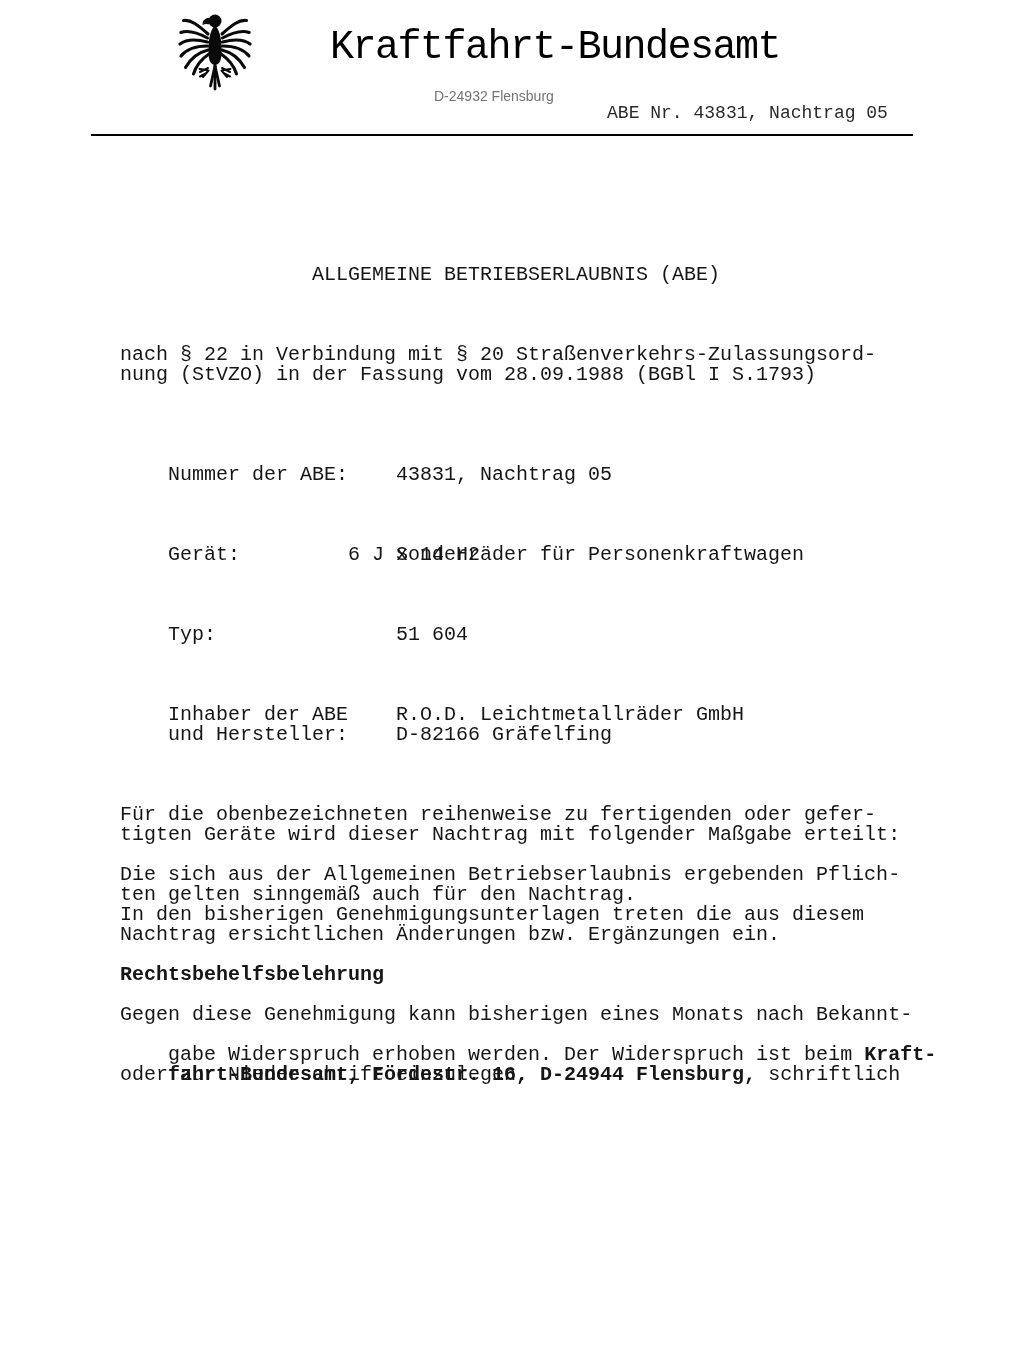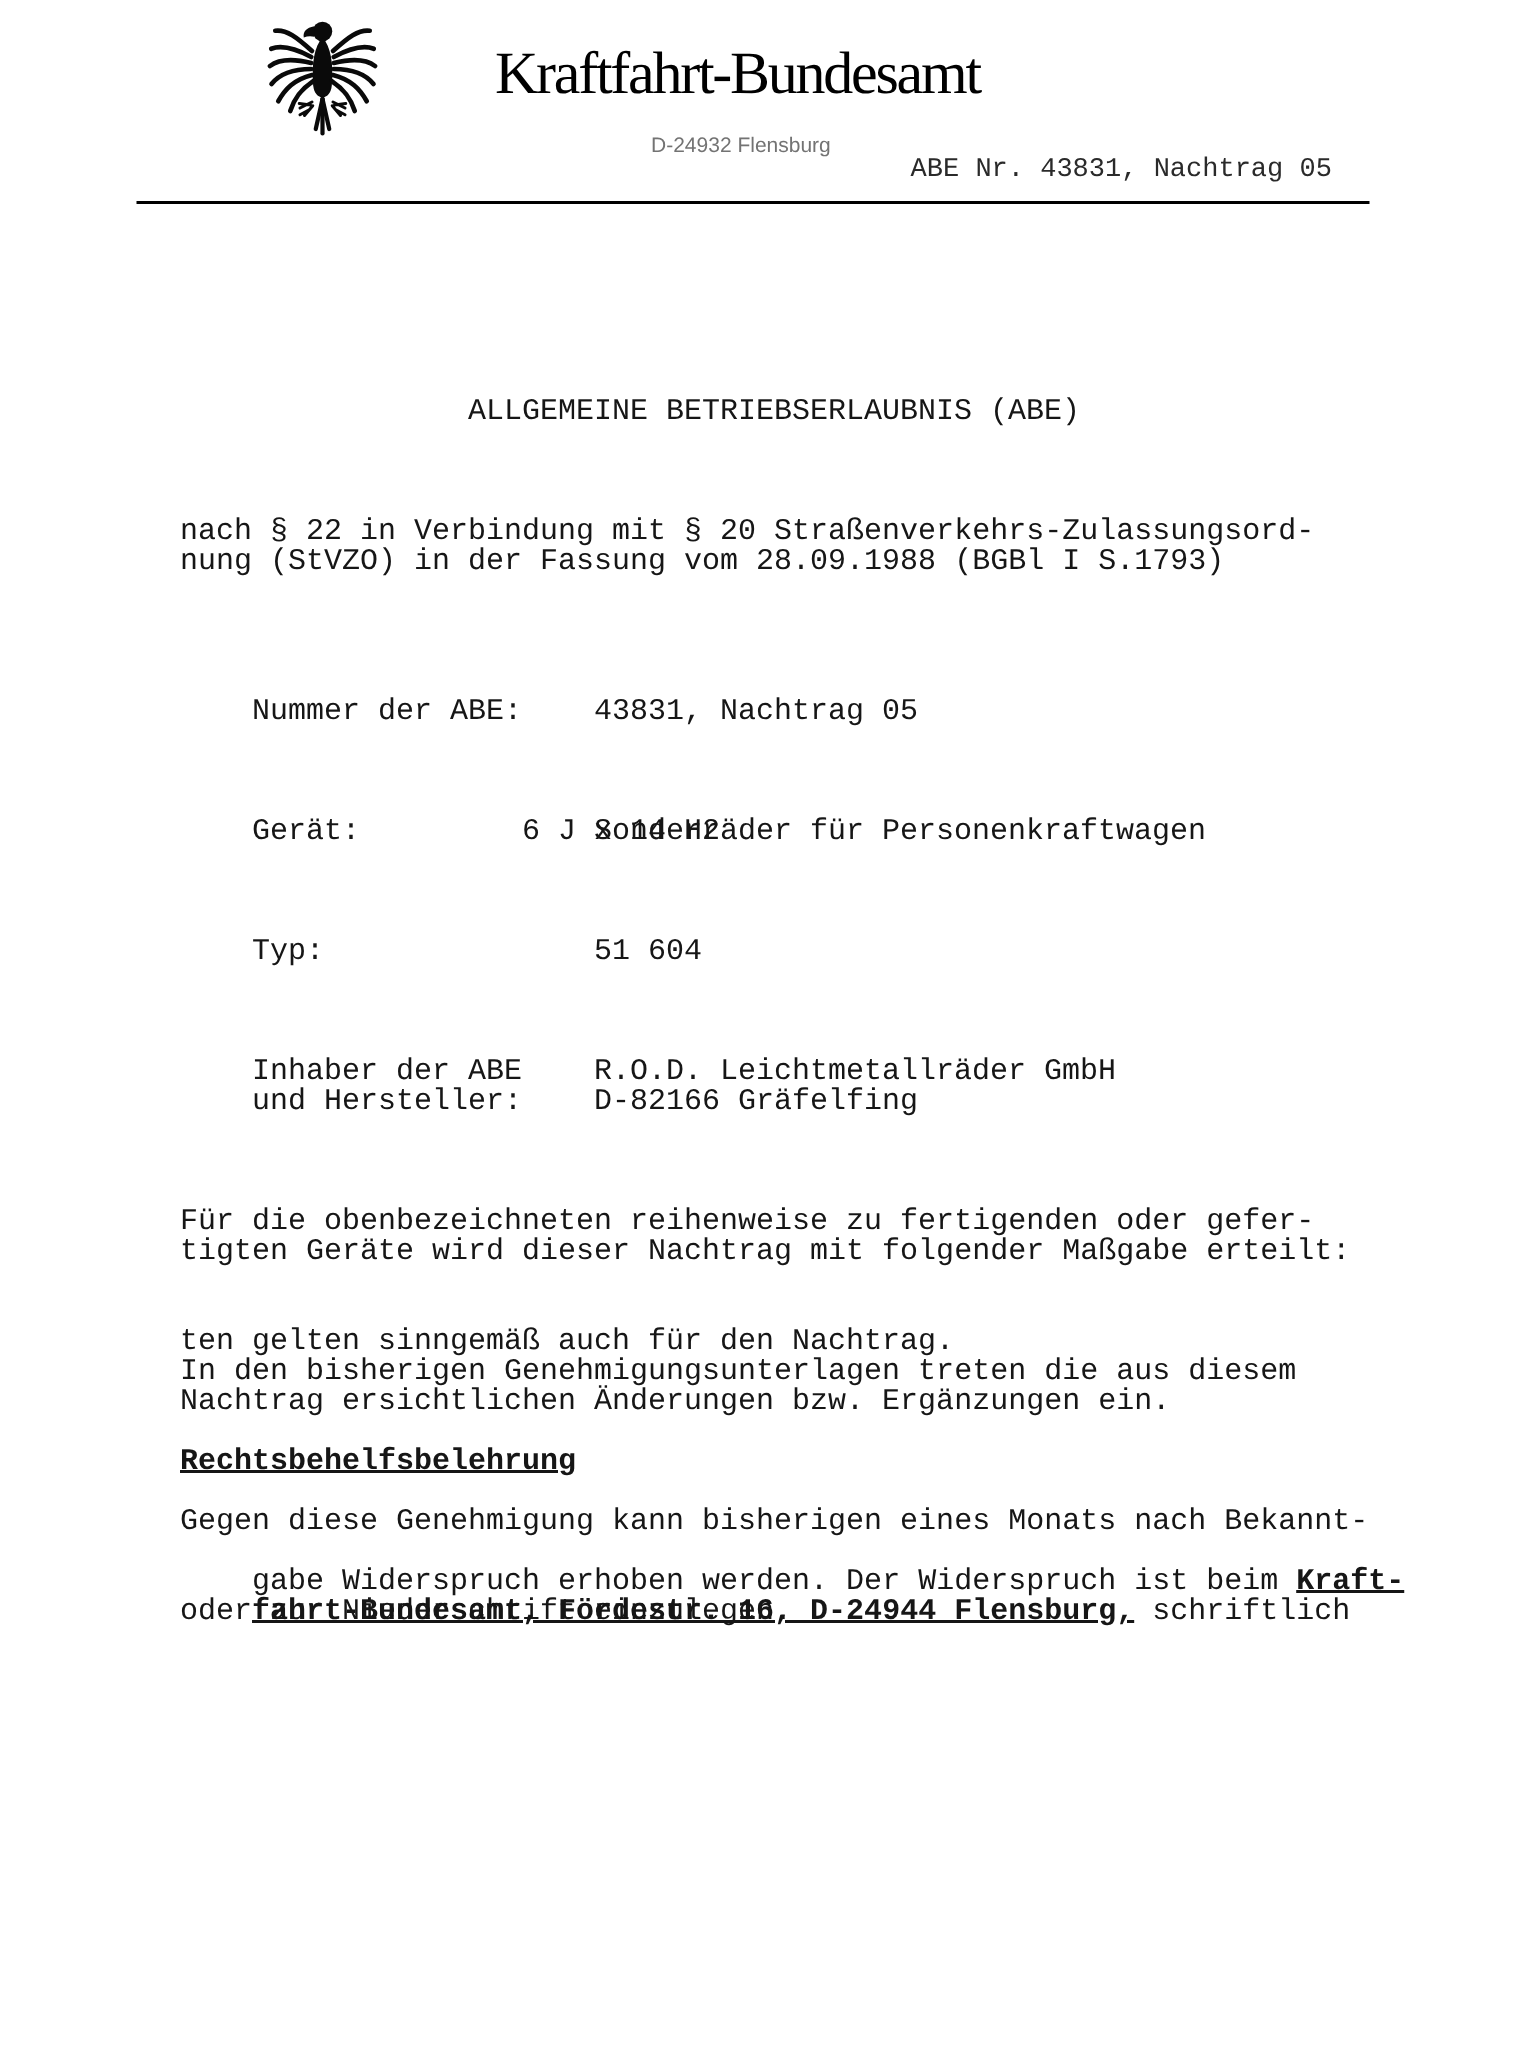--- a/index.html
+++ b/index.html
@@ -14,21 +14,21 @@
   }
   
   .eagle {
     position: absolute;
     left: 178px; top: 12px;
     width: 74px; height: 80px;
   }
   .agency-name {
     position: absolute;
     left: 330px; top: 25px;
-    font-family: Liberation Serif, serif;
+    font-family: Liberation Mono, monospace;
     font-size: 40px;
     letter-spacing: -1.5px;
     color: #000;
     white-space: nowrap;
   }
   .agency-address {
     position: absolute;
     left: 434px; top: 88px;
     font-family: "Liberation Sans", sans-serif;
     font-size: 14px;
@@ -53,21 +53,21 @@
   
   .ln {
     position: absolute;
     left: 120px;
     height: 20px;
     line-height: 20px;
     font-size: 20px;
     white-space: pre;
   }
   .flabel { display: inline-block; width: 228px; }
-  .b { font-weight: bold; text-decoration: underline; }
+  .b { font-weight: bold; }
 </style>
 </head>
 <body>
 
 <div class="page">
 
   <svg class="eagle" viewBox="0 0 74 80" xmlns="http://www.w3.org/2000/svg">
     <g fill="#0a0a0a" stroke="#0a0a0a" stroke-linecap="round" fill-rule="evenodd">
 
       <circle cx="37" cy="9" r="6.5" stroke="none"></circle>
@@ -132,20 +132,21 @@
   <div class="ln" style="top:685px">
     <span class="flabel">Inhaber der ABE</span><span>R.O.D. Leichtmetallräder GmbH</span>
   </div>
   <div class="ln" style="top:705px">
     <span class="flabel">und Hersteller:</span><span>D-82166 Gräfelfing</span>
   </div>
 
   <div class="ln" style="top:805px">Für die obenbezeichneten reihenweise zu fertigenden oder gefer-</div>
   <div class="ln" style="top:825px">tigten Geräte wird dieser Nachtrag mit folgender Maßgabe erteilt:</div>
 
+  <div class="ln" style="top:865px">Die sich aus der Allgemeinen Betriebserlaubnis ergebenden Pflich-</div>
   <div class="ln" style="top:885px">ten gelten sinngemäß auch für den Nachtrag.</div>
   <div class="ln" style="top:905px">In den bisherigen Genehmigungsunterlagen treten die aus diesem</div>
   <div class="ln" style="top:925px">Nachtrag ersichtlichen Änderungen bzw. Ergänzungen ein.</div>
 
   <div class="ln b" style="top:965px">Rechtsbehelfsbelehrung</div>
 
   <div class="ln" style="top:1005px">Gegen diese Genehmigung kann bisherigen eines Monats nach Bekannt-</div>
   <div class="ln" style="top:1025px">
     <span>gabe Widerspruch erhoben werden. Der Widerspruch ist beim </span><span class="b">Kraft-</span>
   </div>

